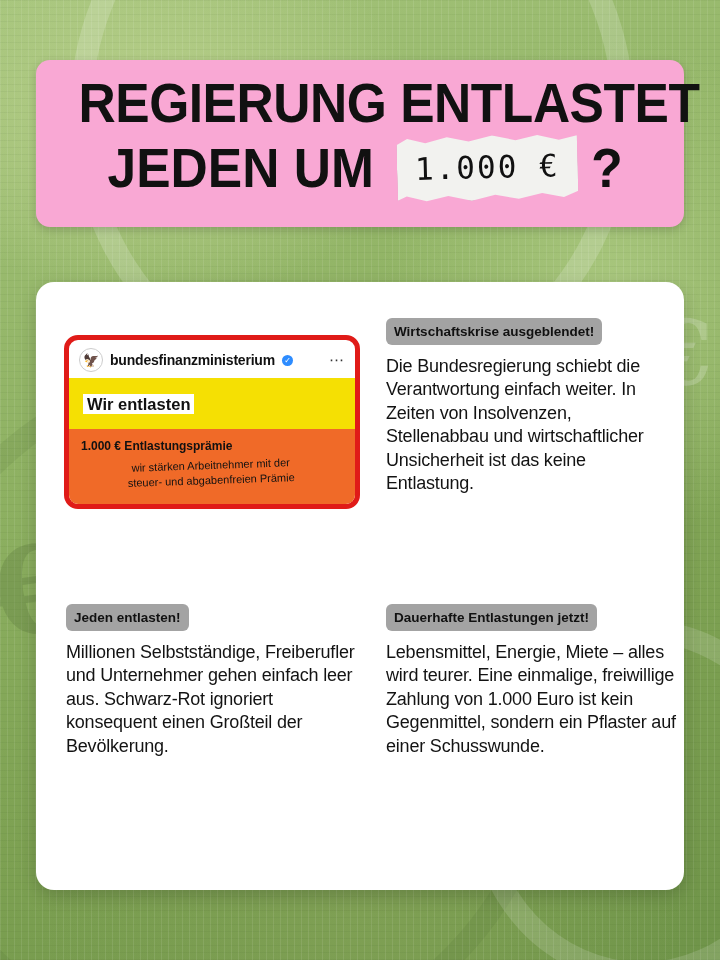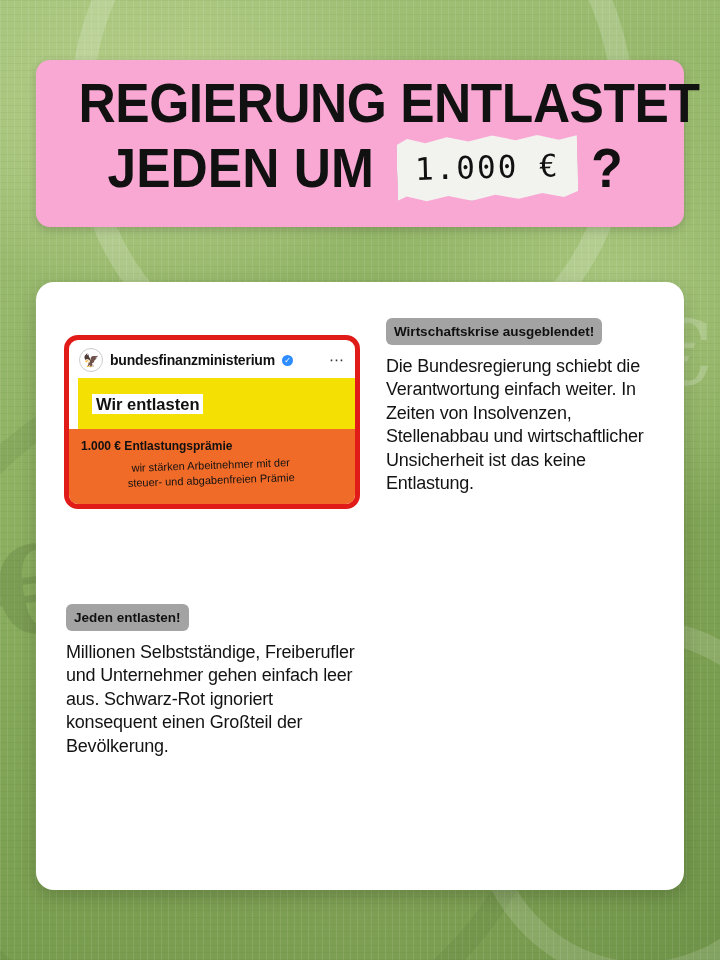--- a/index.html
+++ b/index.html
@@ -191,21 +191,20 @@
     margin-left: auto;
     font-size: 15px;
     letter-spacing: 1px;
     color: #333;
     line-height: 8px;
   }
   .post-body {
     background: #f5e003;
     padding: 16px 14px 14px 14px;
     position: relative;
-    margin-left: 9px;
   }
   .post-title {
     font-size: 16.5px;
     font-weight: bold;
     color: #111;
     line-height: 1.28;
   }
   .post-title span {
     background: #ffffff;
     padding: 1px 4px;
@@ -301,14 +300,18 @@
   <div class="block-tr">
     <span class="badge">Wirtschaftskrise ausgeblendet!</span>
     <div class="para">Die Bundesregierung schiebt die Verantwortung einfach weiter. In Zeiten von Insolvenzen, Stellenabbau und wirtschaftlicher Unsicherheit ist das keine Entlastung.</div>
   </div>
 
   <div class="block-bl">
     <span class="badge">Jeden entlasten!</span>
     <div class="para">Millionen Selbstständige, Freiberufler und Unternehmer gehen einfach leer aus. Schwarz-Rot ignoriert konsequent einen Großteil der Bevölkerung.</div>
   </div>
 
+  <div class="block-br">
+    <span class="badge">Dauerhafte Entlastungen jetzt!</span>
+    <div class="para">Lebensmittel, Energie, Miete – alles wird teurer. Eine einmalige, freiwillige Zahlung von 1.000 Euro ist kein Gegenmittel, sondern ein Pflaster auf einer Schusswunde.</div>
+  </div>
 
 </div>
 
 </body></html>

